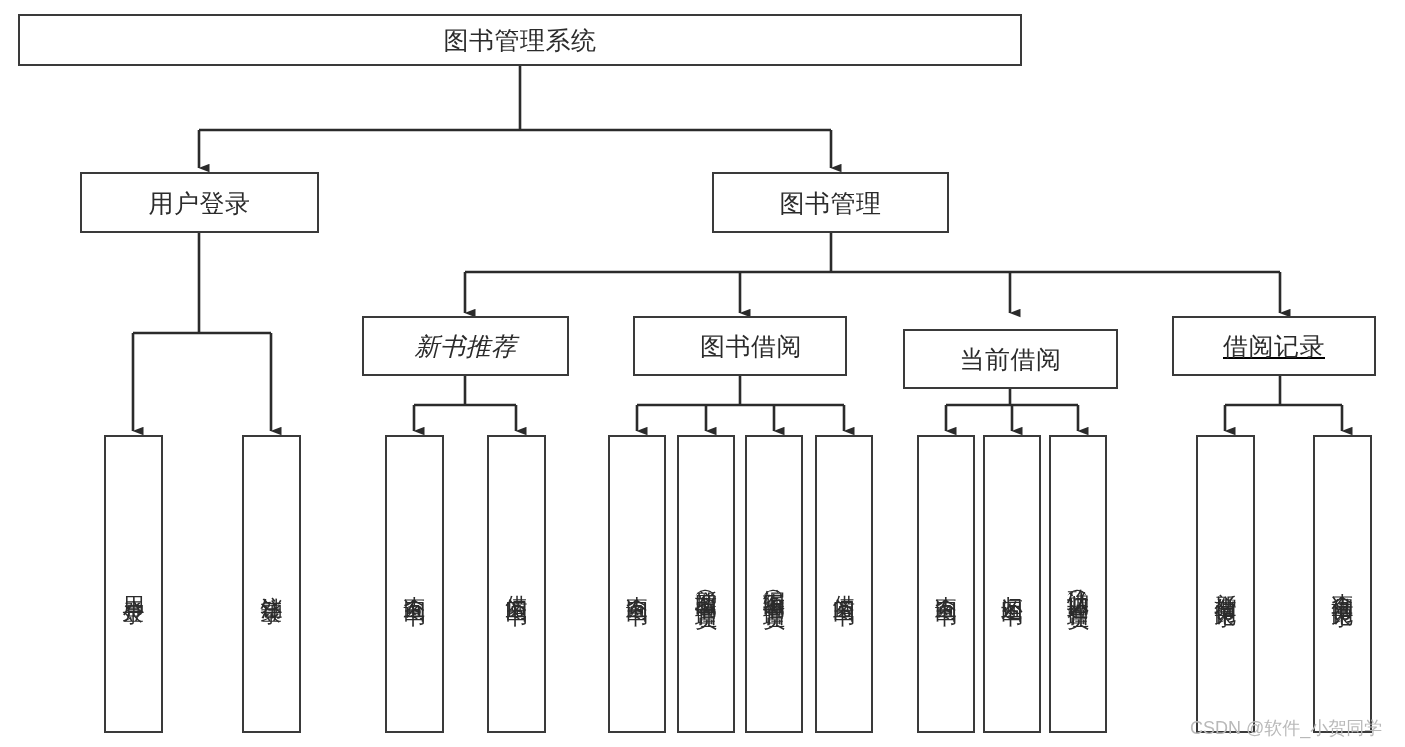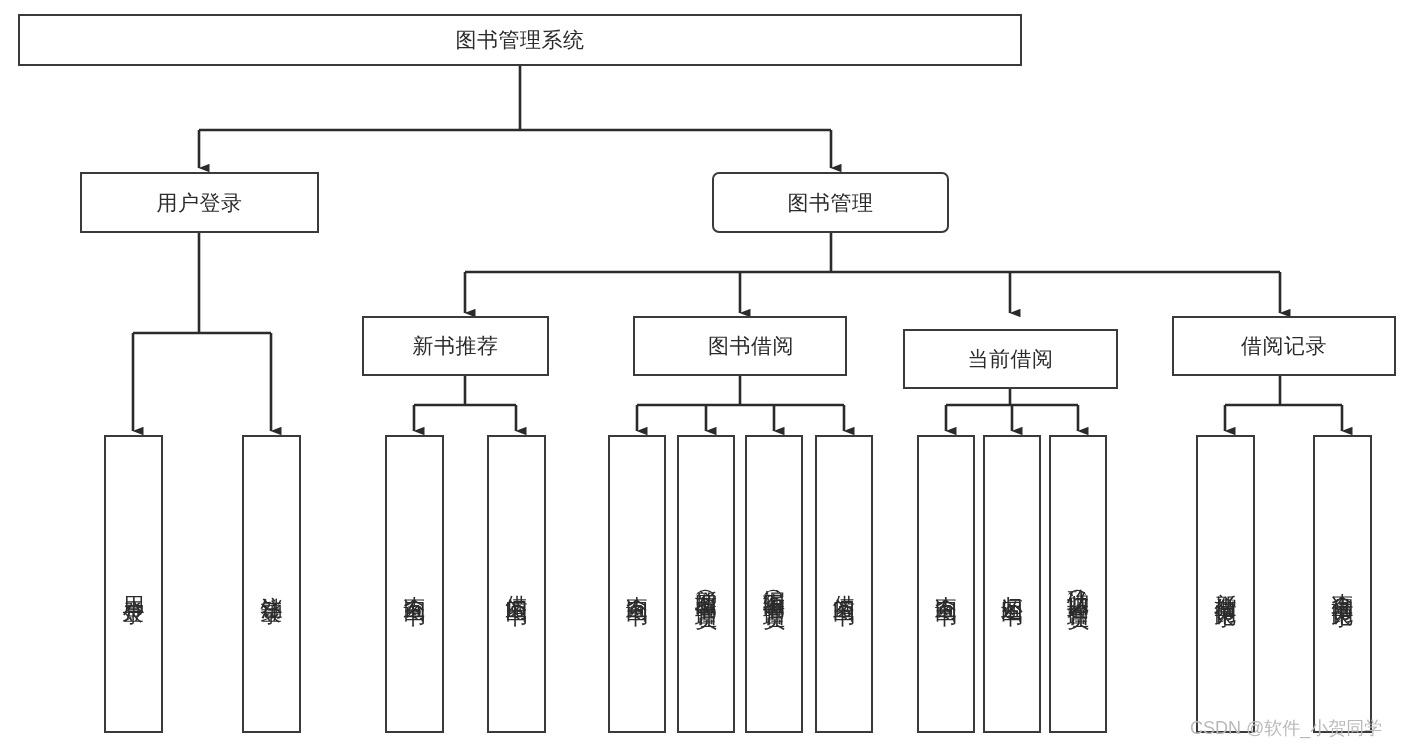--- a/index.html
+++ b/index.html
@@ -36,21 +36,21 @@
     justify-content: center;
   }
   .node-label {
     color: #2b2b2b;
     font-family: "Liberation Sans", sans-serif;
     line-height: 1.04;
     text-align: center;
     letter-spacing: 0.5px;
   }
   .horiz .node-label {
-    font-size: 21px;
+    font-size: 25px;
   }
   .vert {
     align-items: center;
     justify-content: center;
   }
   .vert .node-label {
     writing-mode: vertical-rl;
     text-orientation: upright;
     font-size: 22px;
     letter-spacing: 3px;
@@ -123,37 +123,37 @@
   </svg>
 
   <div class="node-box horiz" style="left:18px; top:14px; width:1004px; height:52px;">
     <span class="node-label">图书管理系统</span>
   </div>
 
   <div class="node-box horiz" style="left:80px; top:172px; width:239px; height:61px;">
     <span class="node-label">用户登录</span>
   </div>
 
-  <div class="node-box horiz" style="left:712px; top:172px; width:237px; height:61px;border-radius:7px;">
+  <div class="node-box horiz" style="left:712px; top:172px; width:237px; height:61px;">
     <span class="node-label">图书管理</span>
   </div>
 
-  <div class="node-box horiz" style="left:362px; top:316px; width:187px; height:60px;">
+  <div class="node-box horiz" style="left:362px; top:316px; width:207px; height:60px;font-style:italic;">
     <span class="node-label">新书推荐</span>
   </div>
 
   <div class="node-box horiz" style="left:633px; top:316px; width:214px; height:60px;padding-left:22px;">
     <span class="node-label">图书借阅</span>
   </div>
 
   <div class="node-box horiz" style="left:903px; top:316px; width:215px; height:60px;margin-top:13px;">
     <span class="node-label">当前借阅</span>
   </div>
 
-  <div class="node-box horiz" style="left:1172px; top:316px; width:224px; height:60px;">
+  <div class="node-box horiz" style="left:1172px; top:316px; width:204px; height:60px;text-decoration:underline;">
     <span class="node-label">借阅记录</span>
   </div>
 
   <div class="node-box vert" style="left:104px; top:435px; width:59px; height:298px;">
     <span class="node-label">用户登录</span>
   </div>
 
   <div class="node-box vert" style="left:242px; top:435px; width:59px; height:298px;">
     <span class="node-label">注销登录</span>
   </div>

